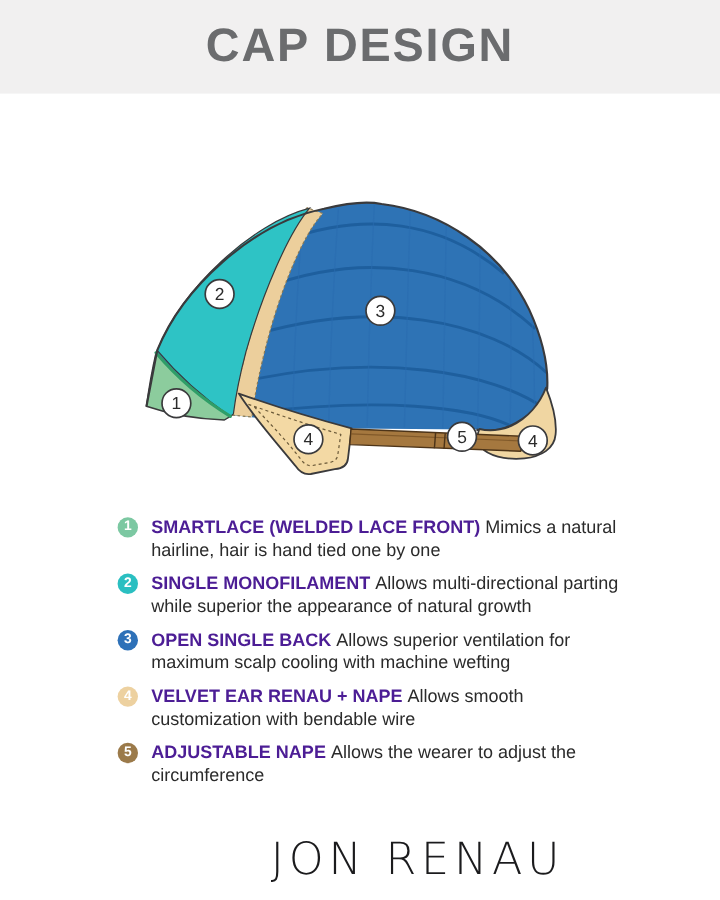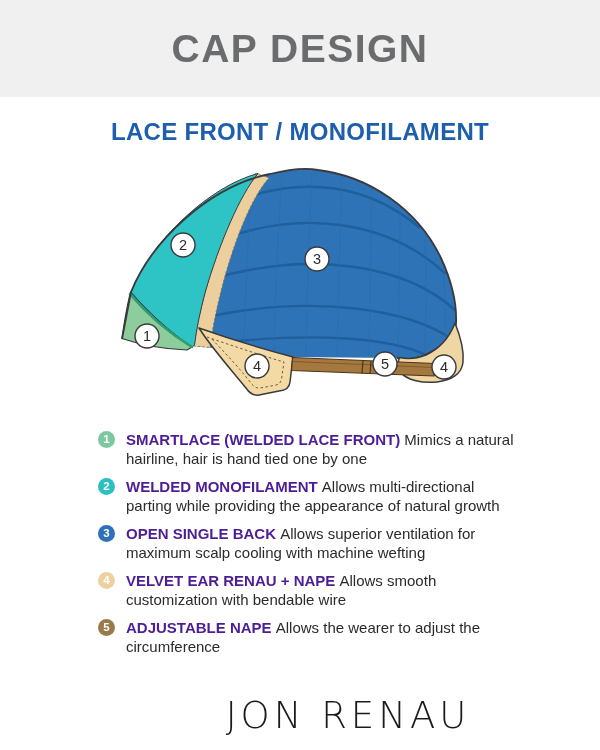--- a/index.html
+++ b/index.html
@@ -1,21 +1,21 @@
 <!DOCTYPE html>
 <html><head>
 <meta charset="utf-8">
 <style>
   html,body { margin:0; padding:0; background:#ffffff; }
   .page {
     position:relative; width:600px; height:750px; overflow:hidden;
     background:#ffffff; font-family:"Liberation Sans", sans-serif;
   }
   .band {
-    position:absolute; top:0; left:0; width:600px; height:97px;
+    position:absolute; top:0; left:0; width:600px; height:78px;
     background:#f1f0f0; display:flex; align-items:center; justify-content:center;
   }
   .band h1 {
     margin:0; font-size:39px; font-weight:bold; color:#6b6c6e; letter-spacing:1.5px;
   }
   .subtitle {
     position:absolute; top:118px; left:0; width:600px; text-align:center;
     font-size:24px; font-weight:bold; color:#1d5fad; letter-spacing:0.3px;
   }
   .diagram { position:absolute; left:100px; top:166px; width:400px; height:240px; }
@@ -36,21 +36,20 @@
 </style>
 </head>
 <body>
 
 <div class="page">
 
   <header class="band">
     <h1>CAP DESIGN</h1>
   </header>
 
-  <div class="subtitle">LACE FRONT / MONOFILAMENT</div>
 
   <div class="diagram">
     <svg width="400" height="240" viewBox="0 0 400 240" xmlns="http://www.w3.org/2000/svg">
       <defs>
         <clipPath id="domeClip">
           <path d="M22,173 L31,126 C52,74 110,20 170,8 C188,3.5 206,1.5 218,4 C268,10 317,42 341,92 C352,116 357,140 356,158 C352,171 340,182 325,189 C315.5,193 306,194 297,192 L193,191 L95,180 L22,173 Z"></path>
         </clipPath>
       </defs>
 
       <path d="M22,173 L31,126 C52,74 110,20 170,8 C188,3.5 206,1.5 218,4 C268,10 317,42 341,92 C352,116 357,140 356,158 C352,171 340,182 325,189 C315.5,193 306,194 297,192 L193,191 L95,180 L22,173 Z" fill="#2e73b5"></path>
@@ -114,21 +113,21 @@
   </div>
 
   <div class="legend" id="legend">
   <div class="legend-item">
     <span class="bullet" style="background: rgb(124, 200, 162);">1</span>
     <p class="legend-text"><b>SMARTLACE (WELDED LACE FRONT) </b><span>Mimics a natural hairline, hair is hand tied one by one</span></p>
   </div>
 
   <div class="legend-item">
     <span class="bullet" style="background: rgb(42, 191, 193);">2</span>
-    <p class="legend-text"><b>WELDED MONOFILAMENT </b><span>Allows multi-directional parting while providing the appearance of natural growth</span></p>
+    <p class="legend-text"><b>SINGLE MONOFILAMENT </b><span>Allows multi-directional parting while superior the appearance of natural growth</span></p>
   </div>
 
   <div class="legend-item">
     <span class="bullet" style="background: rgb(46, 113, 184);">3</span>
     <p class="legend-text"><b>OPEN SINGLE BACK </b><span>Allows superior ventilation for maximum scalp cooling  with machine wefting</span></p>
   </div>
 
   <div class="legend-item">
     <span class="bullet" style="background: rgb(237, 209, 160);">4</span>
     <p class="legend-text"><b>VELVET EAR RENAU + NAPE </b><span>Allows smooth customization with bendable wire</span></p>

